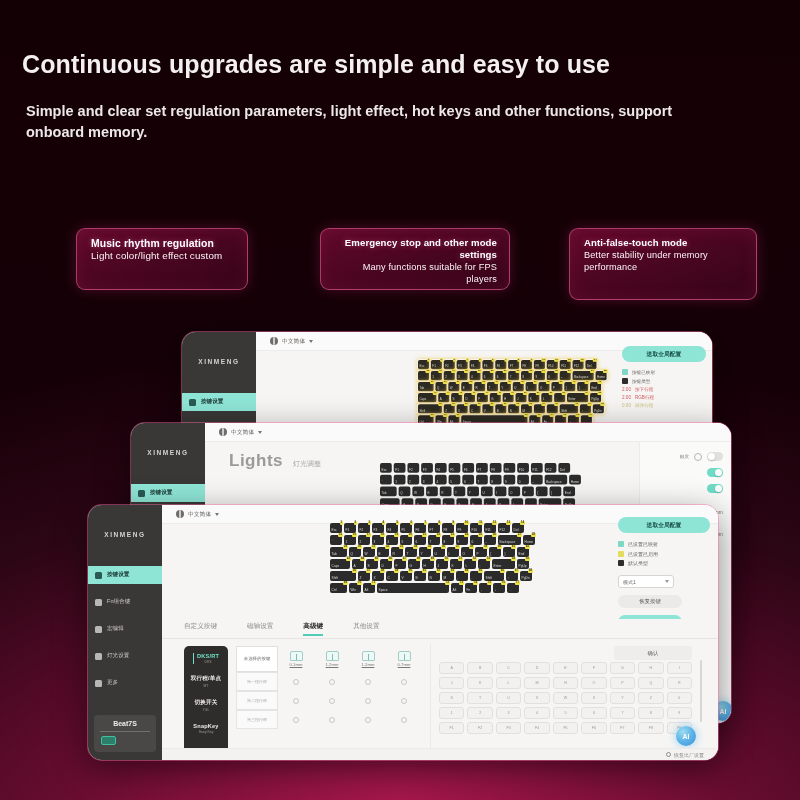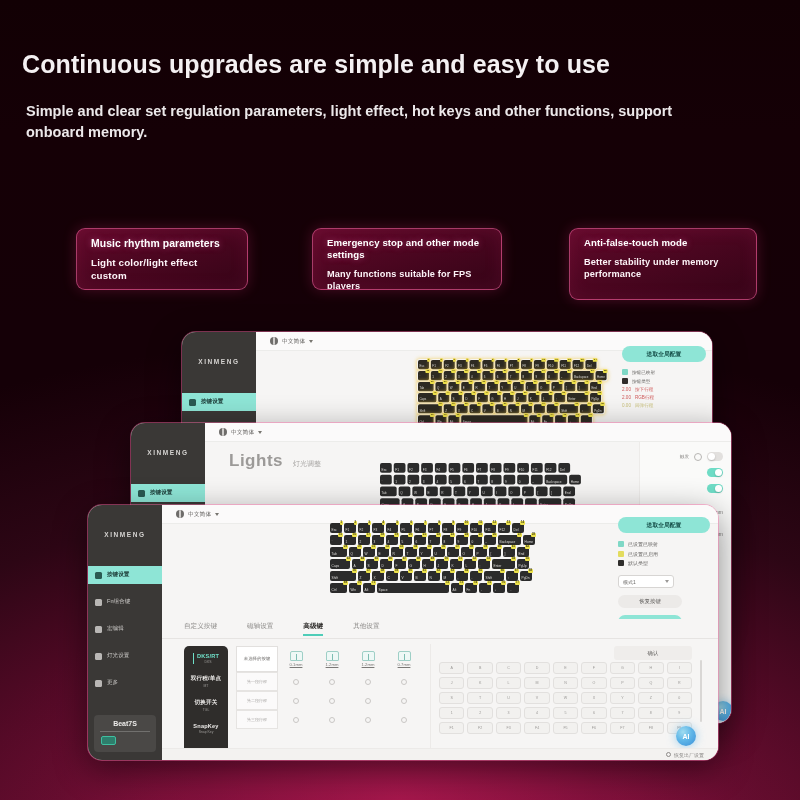--- a/index.html
+++ b/index.html
@@ -51,31 +51,30 @@
   .fcard {
     position: absolute; top: 0;
     border: 1px solid rgba(255,105,170,.55);
     border-radius: 9px;
     background: linear-gradient(160deg, rgba(126,12,56,.72) 0%, rgba(92,8,41,.72) 55%, rgba(66,5,30,.72) 100%);
     box-shadow: 0 0 14px rgba(255,60,140,.22), inset 0 0 18px rgba(255,70,150,.10);
     padding: 8px 12px 9px 14px;
     overflow: hidden;
   }
   .fcard.c1 { left: 0;   width: 172px; height: 62px; }
-  .fcard.c2 { left: 236px; width: 190px; height: 62px; }
+  .fcard.c2 { left: 244px; width: 190px; height: 62px; text-align: right; }
   .fcard.c3 { left: 493px; width: 188px; height: 72px; }
   .ftitle {
     font-size: 9.6px; font-weight: 700; color: #ffffff;
     line-height: 1.25; letter-spacing: .1px;
     text-shadow: 0 0 6px rgba(255,120,190,.5);
   }
   .fcard.c1 .ftitle { font-size: 10.4px; }
   .fsub {
-    margin-top: 7px;
-    font-size: 9.2px; font-weight: 700; color: #fdf4f8;
+    font-size: 9.2px; font-weight: 400; color: #fdf4f8;
     line-height: 1.32; letter-spacing: .15px;
   }
   .fcard.c1 .fsub { font-size: 9.8px; }
 
   
   .win {
     position: absolute;
     border-radius: 14px;
     overflow: hidden;
     background: #f3f2f0;
@@ -335,21 +334,21 @@
 <div id="bg-topfade"></div>
 <div id="bg-glow"></div>
 
 <div id="hero">
   <div id="h2">Continuous upgrades are simple and easy to use</div>
   <div id="para">Simple and clear set regulation parameters, light effect, hot keys and other functions, support onboard memory.</div>
 </div>
 
 <div id="features">
   <div class="fcard c1">
-    <div class="ftitle">Music rhythm parameters</div>
+    <div class="ftitle">Music rhythm regulation</div>
     <div class="fsub">Light color/light effect custom</div>
   </div>
   <div class="fcard c2">
     <div class="ftitle">Emergency stop and other mode settings</div>
     <div class="fsub">Many functions suitable for FPS players</div>
   </div>
   <div class="fcard c3">
     <div class="ftitle">Anti-false-touch mode</div>
     <div class="fsub">Better stability under memory performance</div>
   </div>

